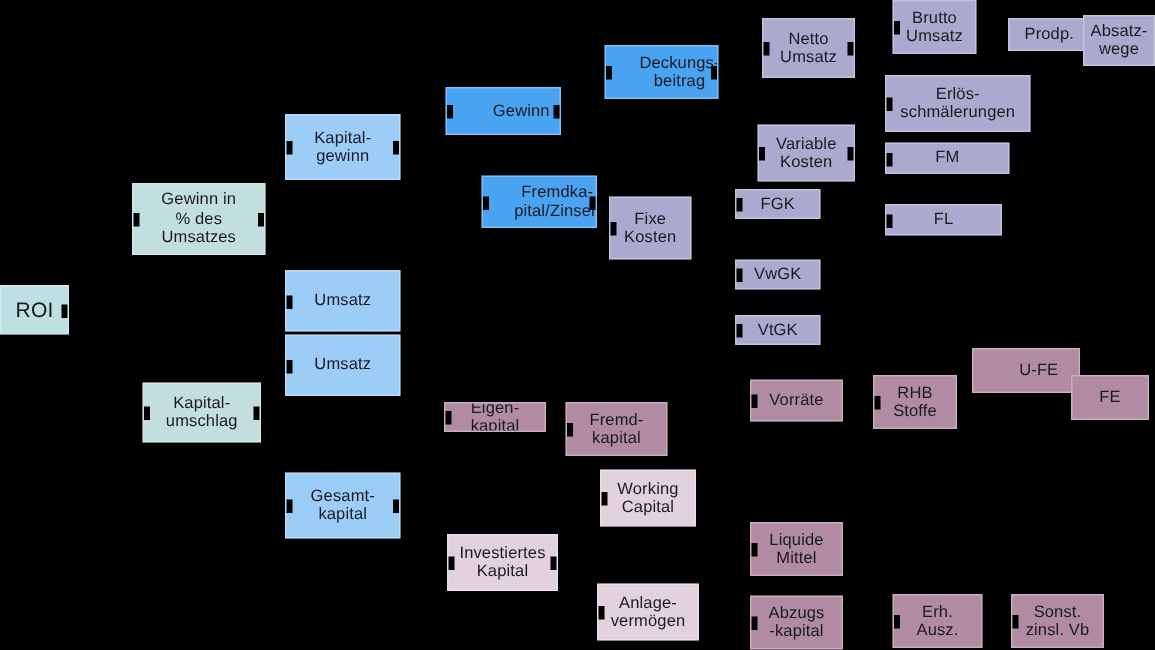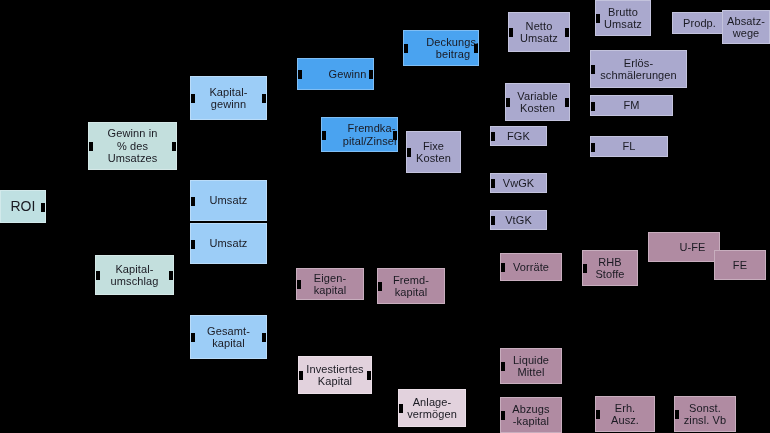--- a/index.html
+++ b/index.html
@@ -78,26 +78,28 @@
     <div class="node c-lav" style="left: 490px; top: 210px; width: 57px; height: 20px;">VtGK<span class="nub l" style="top: calc(50% - 4px);"></span></div>
     <div class="node c-lav" style="left: 595px; top: 0px; width: 56px; height: 36px;">Brutto
 Umsatz<span class="nub l" style="top: calc(50% - 4px);"></span></div>
     <div class="node c-lav" style="left: 590px; top: 50px; width: 97px; height: 38px; text-align: center;">Erlös-
 schmälerungen<span class="nub l" style="top: calc(50% - 4px);"></span></div>
     <div class="node c-lav" style="left: 590px; top: 95px; width: 83px; height: 21px;">FM<span class="nub l" style="top: calc(50% - 4px);"></span></div>
     <div class="node c-lav" style="left: 590px; top: 136px; width: 78px; height: 21px;">FL<span class="nub l" style="top: calc(50% - 4px);"></span></div>
     <div class="node c-lav" style="left: 672px; top: 12px; width: 55px; height: 22px;">Prodp.</div>
     <div class="node c-lav" style="left: 722px; top: 10px; width: 48px; height: 34px;">Absatz-
 wege</div>
-    <div class="node c-mauve" style="left: 296px; top: 268px; width: 68px; height: 32px;">Eigen-
+    <div class="node c-mauve" style="left: 296px; top: 268px; width: 68px; height: 20px;">Eigen-
 kapital<span class="nub l" style="top: calc(50% - 4px);"></span></div>
     <div class="node c-mauve" style="left: 377px; top: 268px; width: 68px; height: 36px;">Fremd-
 kapital<span class="nub l" style="top: calc(50% - 4px);"></span></div>
     <div class="node c-pink" style="left: 298px; top: 356px; width: 74px; height: 38px;">Investiertes
 Kapital<span class="nub l" style="top: calc(50% - 4px);"></span><span class="nub r" style="top: calc(50% - 4px);"></span></div>
+    <div class="node c-pink" style="left: 400px; top: 313px; width: 64px; height: 38px;">Working
+Capital<span class="nub l" style="top: calc(50% - 4px);"></span></div>
     <div class="node c-pink" style="left: 398px; top: 389px; width: 68px; height: 38px;">Anlage-
 vermögen<span class="nub l" style="top: calc(50% - 4px);"></span></div>
     <div class="node c-mauve" style="left: 500px; top: 253px; width: 62px; height: 28px;">Vorräte<span class="nub l" style="top: calc(50% - 4px);"></span></div>
     <div class="node c-mauve" style="left: 500px; top: 348px; width: 62px; height: 36px;">Liquide
 Mittel<span class="nub l" style="top: calc(50% - 4px);"></span></div>
     <div class="node c-mauve" style="left: 582px; top: 250px; width: 56px; height: 36px;">RHB
 Stoffe<span class="nub l" style="top: calc(50% - 4px);"></span></div>
     <div class="node c-mauve" style="left: 500px; top: 397px; width: 62px; height: 36px;">Abzugs
 -kapital<span class="nub l" style="top: calc(50% - 4px);"></span></div>
     <div class="node c-mauve" style="left: 648px; top: 232px; width: 72px; height: 30px; padding-left: 20px;">U-FE</div>

